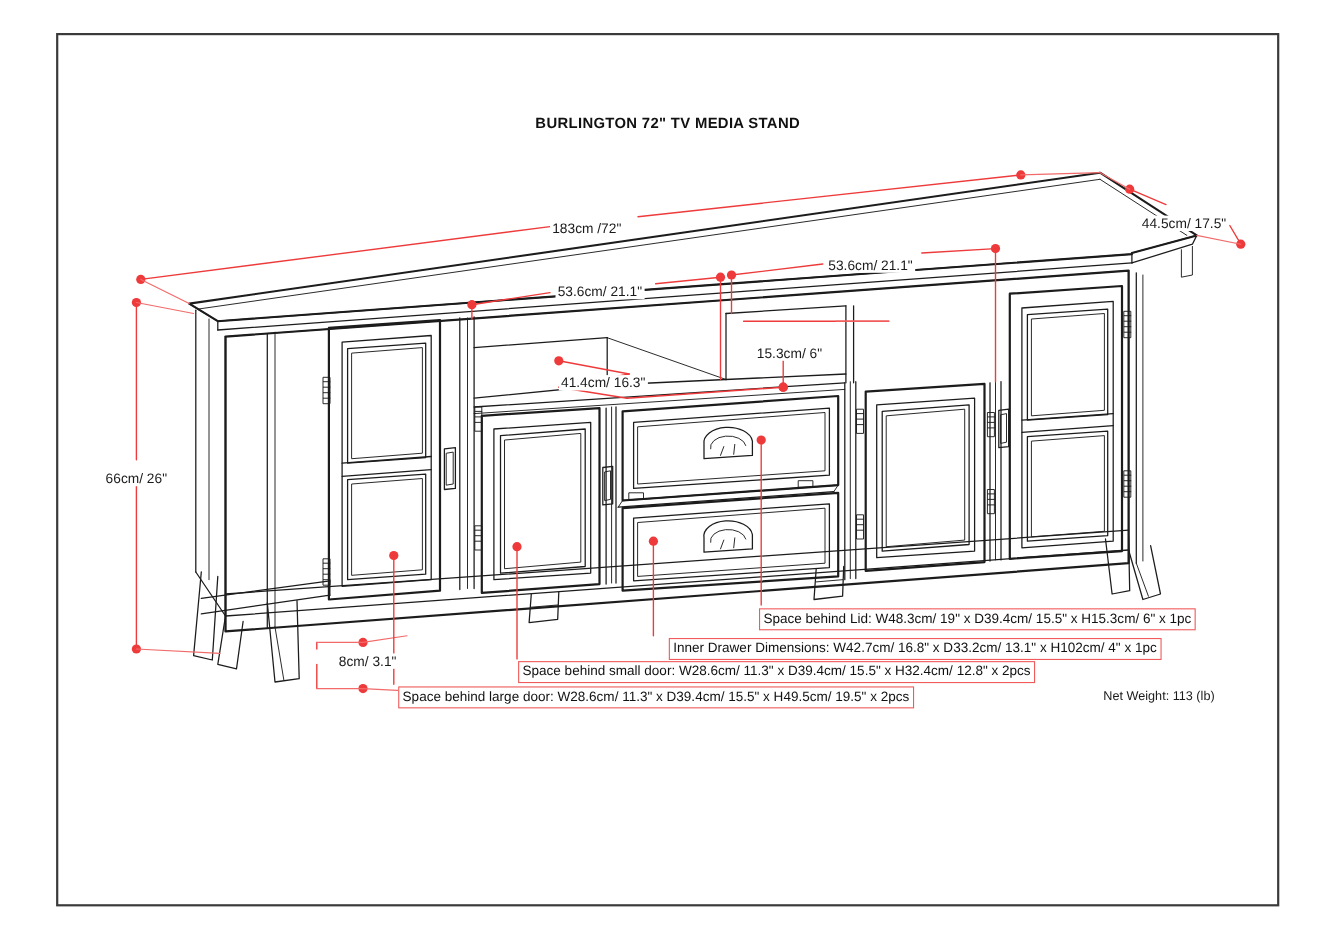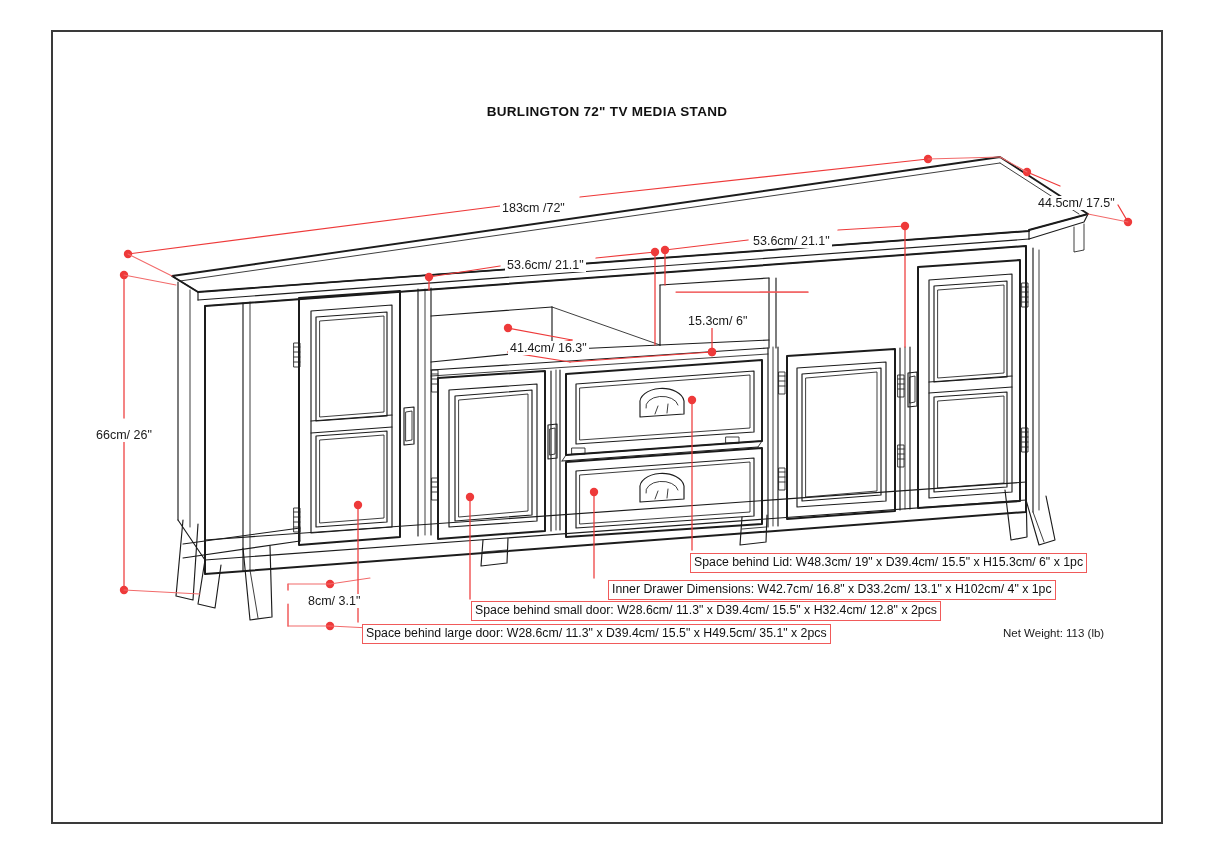--- a/index.html
+++ b/index.html
@@ -410,17 +410,17 @@
   <div class="lbl" style="left:751px; top:234px;">53.6cm/ 21.1"</div>
   <div class="lbl" style="left:505px; top:258px;">53.6cm/ 21.1"</div>
   <div class="lbl" style="left:686px; top:314px;">15.3cm/ 6"</div>
   <div class="lbl" style="left:508px; top:341px;">41.4cm/ 16.3"</div>
   <div class="lbl" style="left:94px; top:428px;">66cm/ 26"</div>
   <div class="lbl" style="left:306px; top:594px;">8cm/ 3.1"</div>
 
   <div class="callout" style="left:690px; top:553px;">Space behind Lid: W48.3cm/ 19" x D39.4cm/ 15.5" x H15.3cm/ 6" x 1pc</div>
   <div class="callout" style="left:608px; top:580px;">Inner Drawer Dimensions: W42.7cm/ 16.8" x D33.2cm/ 13.1" x H102cm/ 4" x 1pc</div>
   <div class="callout" style="left:471px; top:601px;">Space behind small door: W28.6cm/ 11.3" x D39.4cm/ 15.5" x H32.4cm/ 12.8" x 2pcs</div>
-  <div class="callout" style="left:362px; top:624px;">Space behind large door: W28.6cm/ 11.3" x D39.4cm/ 15.5" x H49.5cm/ 35.1" x 2pcs</div>
+  <div class="callout" style="left:362px; top:624px;">Space behind large door: W28.6cm/ 11.3" x D39.4cm/ 15.5" x H49.5cm/ 19.5" x 2pcs</div>
 
   <div class="plain" style="left:1003px; top:627px;">Net Weight: 113 (lb)</div>
 
 </div>
 
 </body></html>

